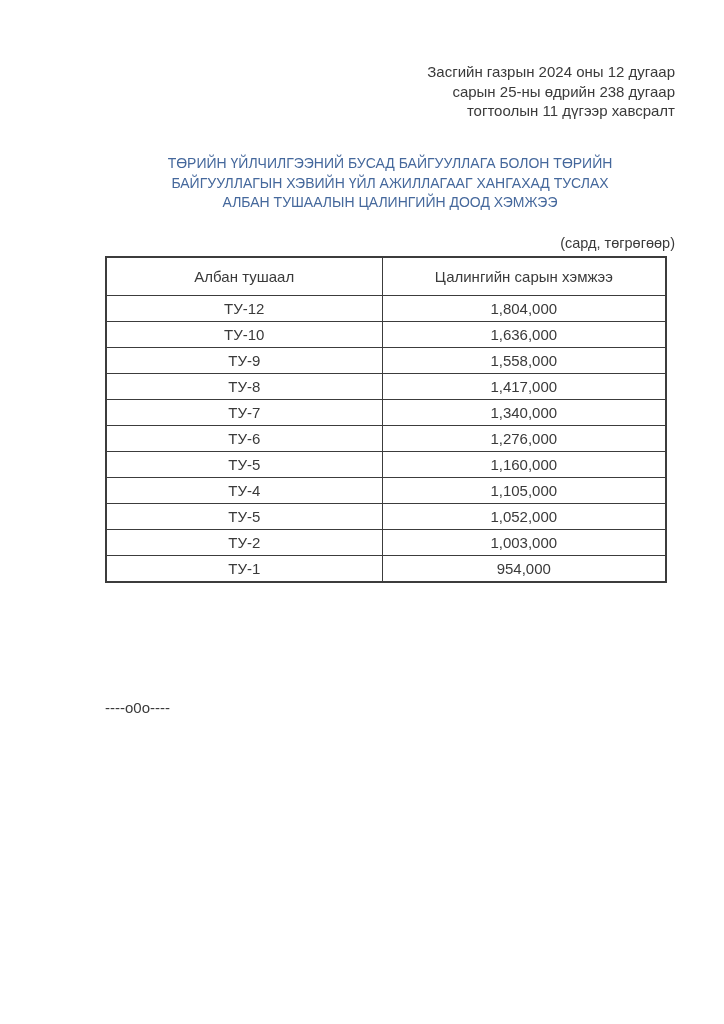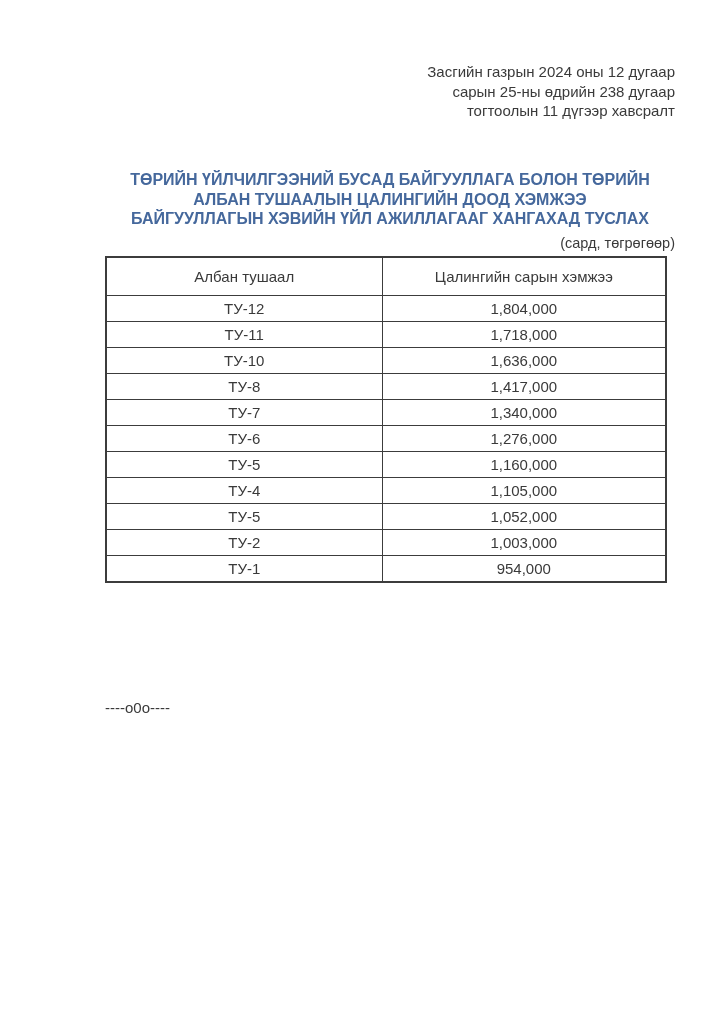--- a/index.html
+++ b/index.html
@@ -23,24 +23,24 @@
     text-align: right;
     font-size: 15px;
     line-height: 19.5px;
     color: #3a3a3a;
   }
   .doc-title {
     position: absolute;
     top: 154px;
     left: 105px;
     right: 49px;
-    margin: 16px;
+    margin: 0;
     text-align: center;
-    font-size: 16px;
-    font-weight: bold;
+    font-size: 14px;
+    font-weight: normal;
     line-height: 19.5px;
   }
   .unit-note {
     position: absolute;
     top: 234px;
     right: 49px;
     font-size: 14.5px;
     line-height: 18px;
     color: #3a3a3a;
     margin-left: 23px;
@@ -87,22 +87,22 @@
 <div class="page">
 
   <div class="annotation">
     <div>Засгийн газрын 2024 оны 12 дугаар</div>
     <div>сарын 25-ны өдрийн 238 дугаар</div>
     <div>тогтоолын 11 дүгээр хавсралт</div>
   </div>
 
   <h1 class="doc-title" style="color: rgb(69, 104, 156);">
     <div>ТӨРИЙН ҮЙЛЧИЛГЭЭНИЙ БУСАД БАЙГУУЛЛАГА БОЛОН ТӨРИЙН</div>
+    <div>БАЙГУУЛЛАГЫН ХЭВИЙН ҮЙЛ АЖИЛЛАГААГ ХАНГАХАД ТУСЛАХ</div>
     <div>АЛБАН ТУШААЛЫН ЦАЛИНГИЙН ДООД ХЭМЖЭЭ</div>
-    <div>БАЙГУУЛЛАГЫН ХЭВИЙН ҮЙЛ АЖИЛЛАГААГ ХАНГАХАД ТУСЛАХ</div>
   </h1>
 
   <div class="unit-note">(сард, төгрөгөөр)</div>
 
   <table class="salary">
     <colgroup>
       <col class="c1">
       <col class="c2">
     </colgroup>
     <thead>
@@ -110,26 +110,26 @@
         <th>Албан тушаал</th>
         <th>Цалингийн сарын хэмжээ</th>
       </tr>
     </thead>
     <tbody>
         <tr>
           <td>ТУ-12</td>
           <td>1,804,000</td>
         </tr>
         <tr>
-          <td>ТУ-11</td>
-          <td>1,718,000</td>
+          <td>ТУ-10</td>
+          <td>1,636,000</td>
         </tr>
         <tr>
-          <td>ТУ-10</td>
-          <td>1,636,000</td>
+          <td>ТУ-9</td>
+          <td>1,558,000</td>
         </tr>
         <tr>
           <td>ТУ-8</td>
           <td>1,417,000</td>
         </tr>
         <tr>
           <td>ТУ-7</td>
           <td>1,340,000</td>
         </tr>
         <tr>

